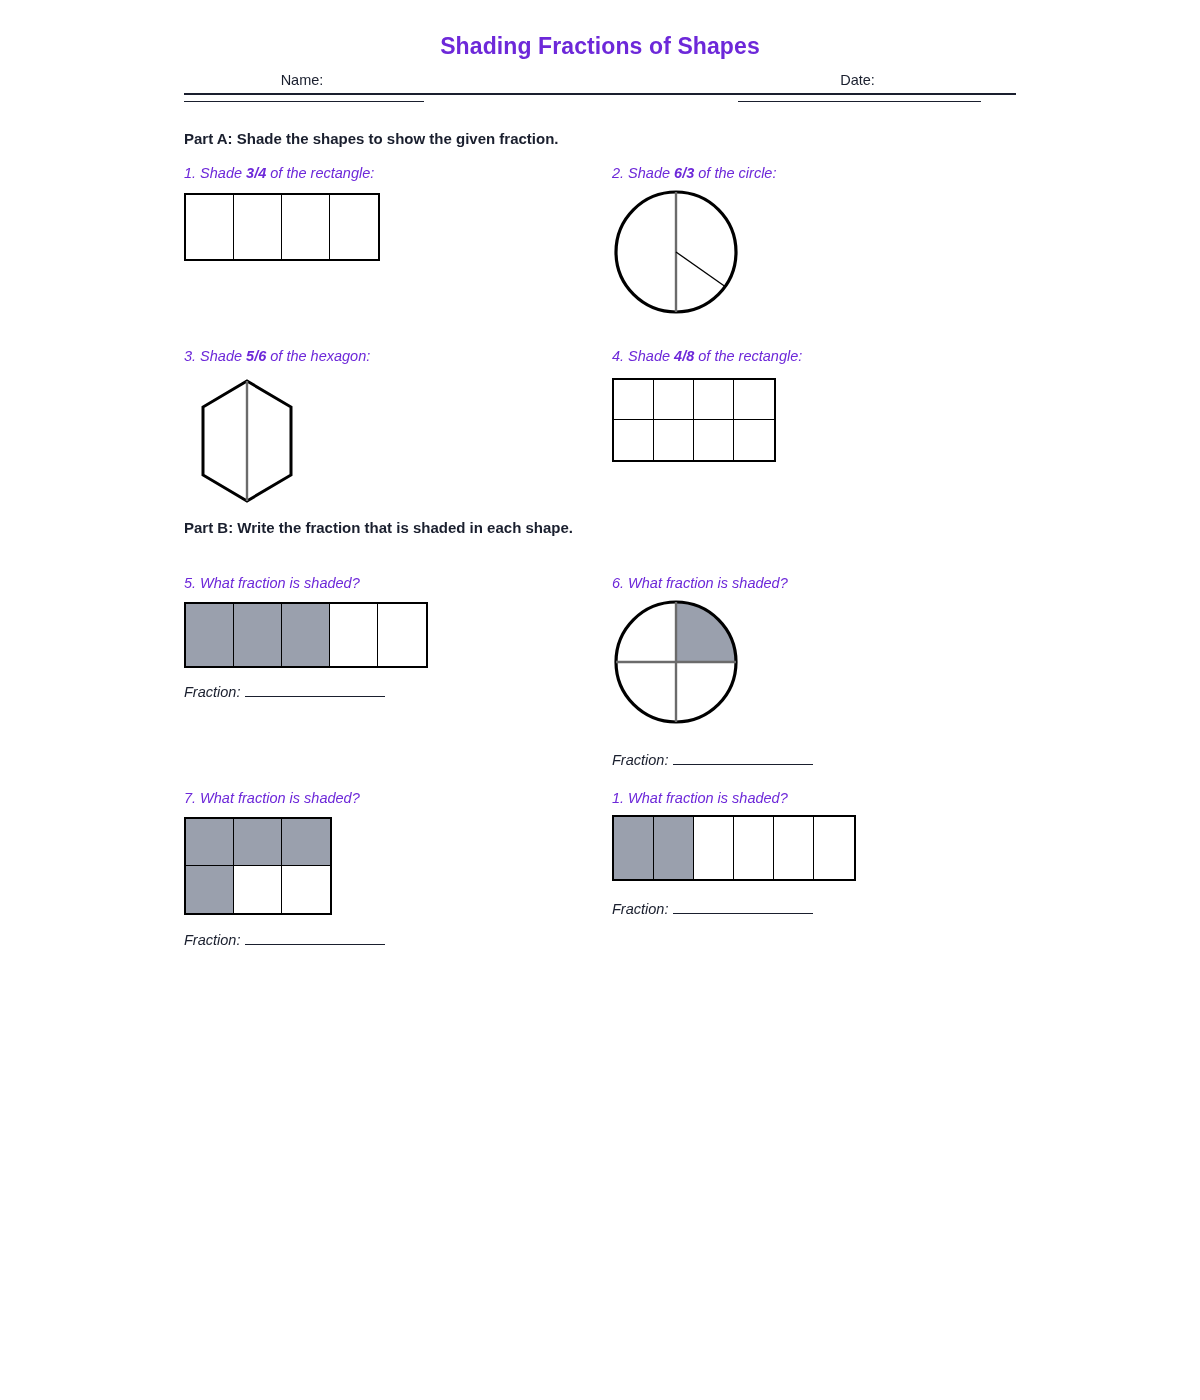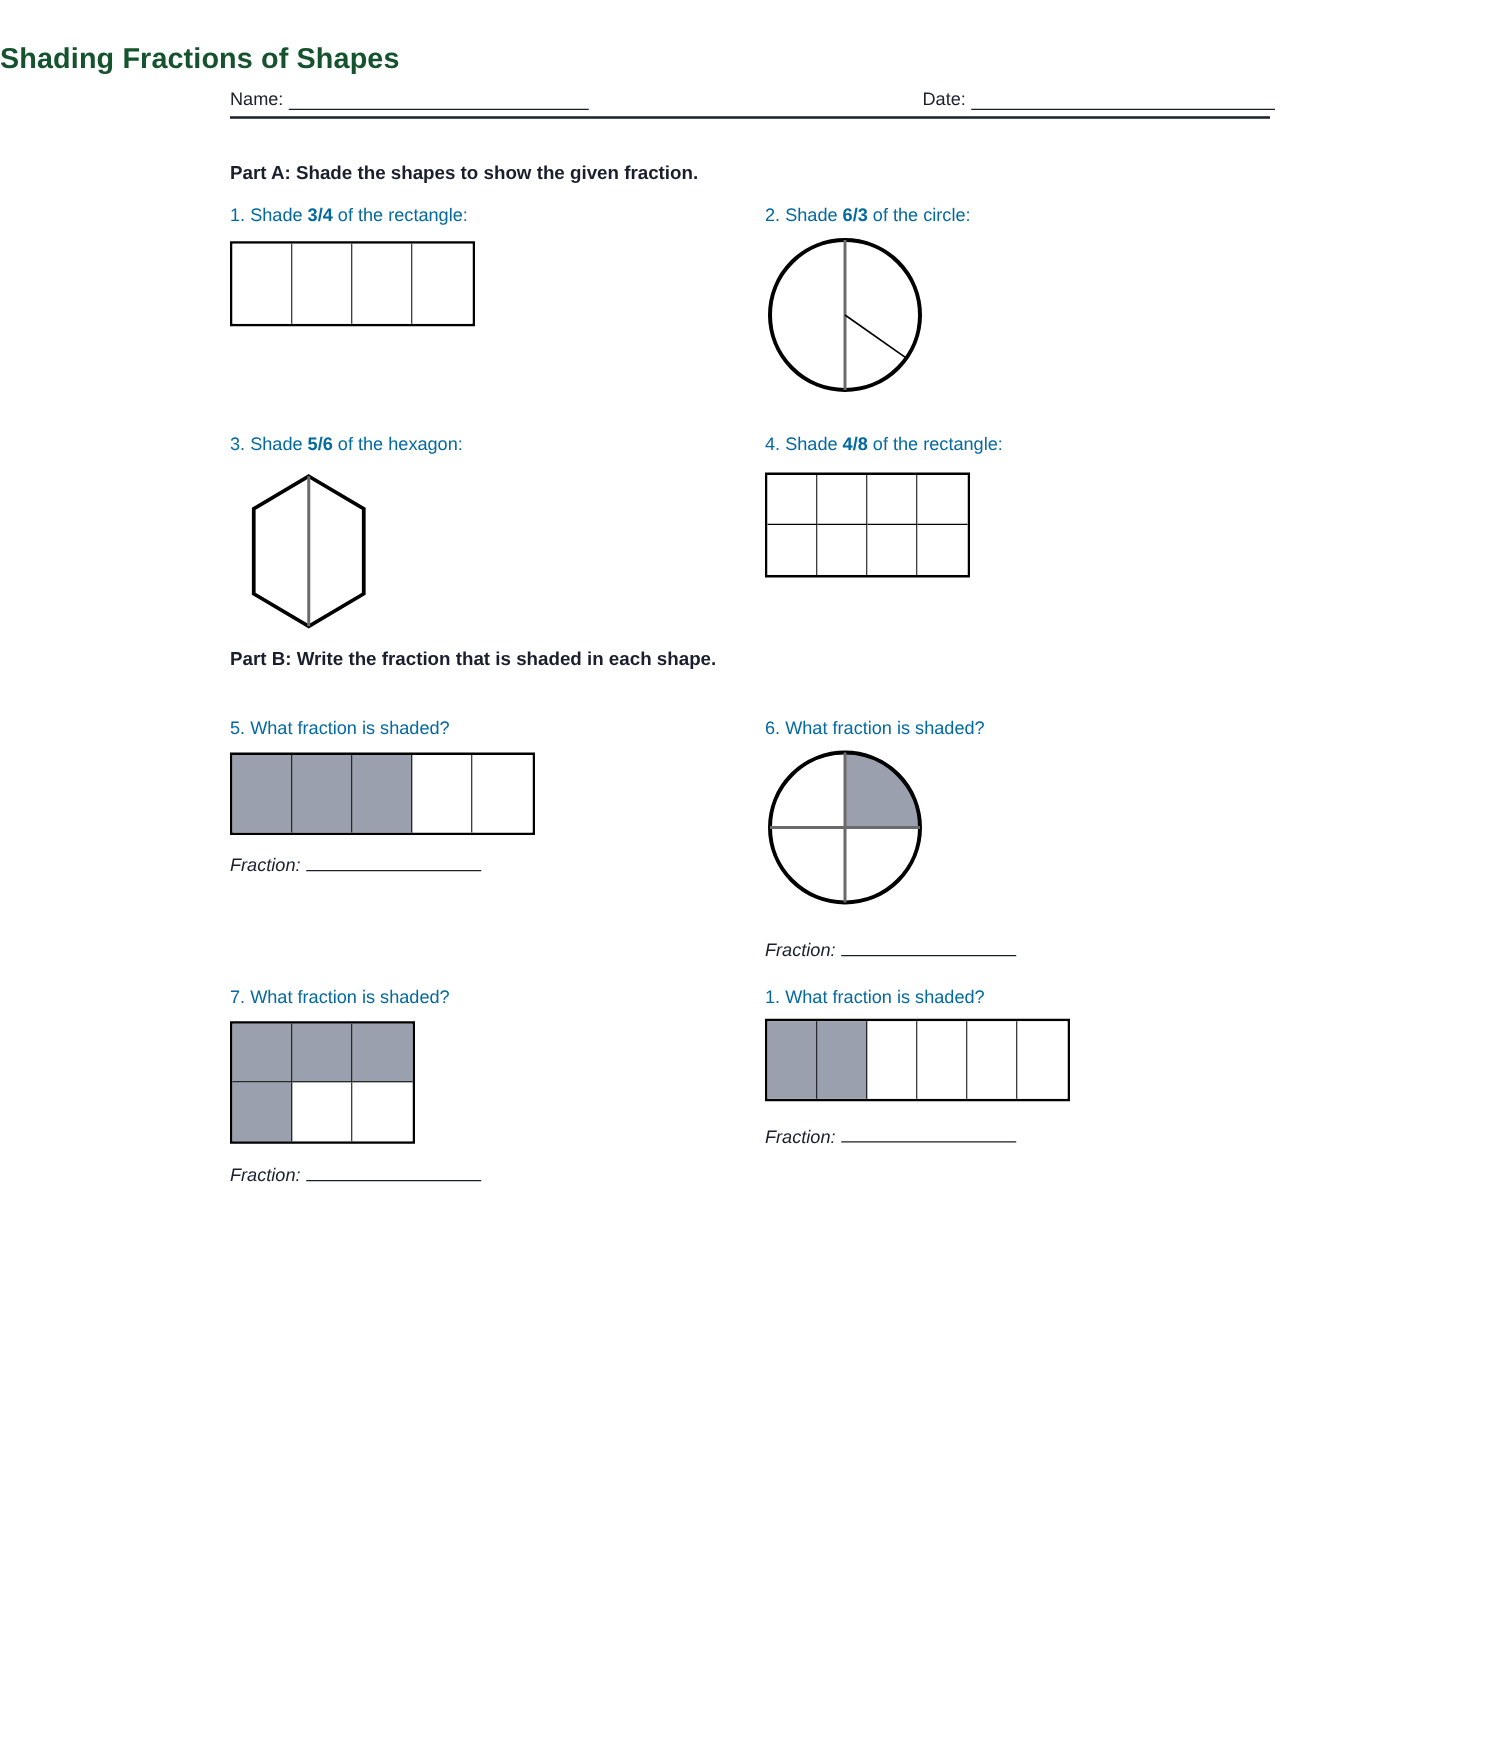--- a/index.html
+++ b/index.html
@@ -20,39 +20,40 @@
     width: 1200px;
     height: 1400px;
   }
 
   
   .title {
     position: absolute;
     top: 33px;
     left: 0;
     width: 1200px;
-    text-align: left;
+    text-align: center;
     font-size: 23px;
     font-weight: bold;
     letter-spacing: .1px;
-    color: #14532d;
+    color: #6d28d9;
   }
   .namedate {
     position: absolute;
     top: 72px;
     left: 184px;
     width: 832px;
     height: 20px;
     font-size: 14.5px;
   }
   .field {
     position: absolute;
     display: flex;
-    align-items: flex-end;
-    white-space: nowrap;
+    align-items: center;
+    white-space: nowrap;
+    flex-direction: column;
   }
   .field-name { left: 0; }
   .field-date { left: 554px; }
   .field .lbl { margin-right: 4px; }
   .blank-line {
     display: inline-block;
     border-bottom: 1.6px solid #1a1f2e;
     height: 13px;
   }
   .blank-name { width: 240px; }
@@ -75,21 +76,22 @@
     white-space: nowrap;
   }
   #part-a-heading { top: 130px; }
   #part-b-heading { top: 519px; }
 
   
   .q-text {
     position: absolute;
     font-size: 14.5px;
     white-space: nowrap;
-    color: #0369a1;
+    color: #6d28d9;
+    font-style: italic;
   }
   .q-text b { font-weight: bold; }
 
   .col-left  { left: 184px; }
   .col-right { left: 612px; }
 
   #q1-text { top: 165px; }
   #q2-text { top: 165px; }
   #q3-text { top: 348px; }
   #q4-text { top: 348px; }

